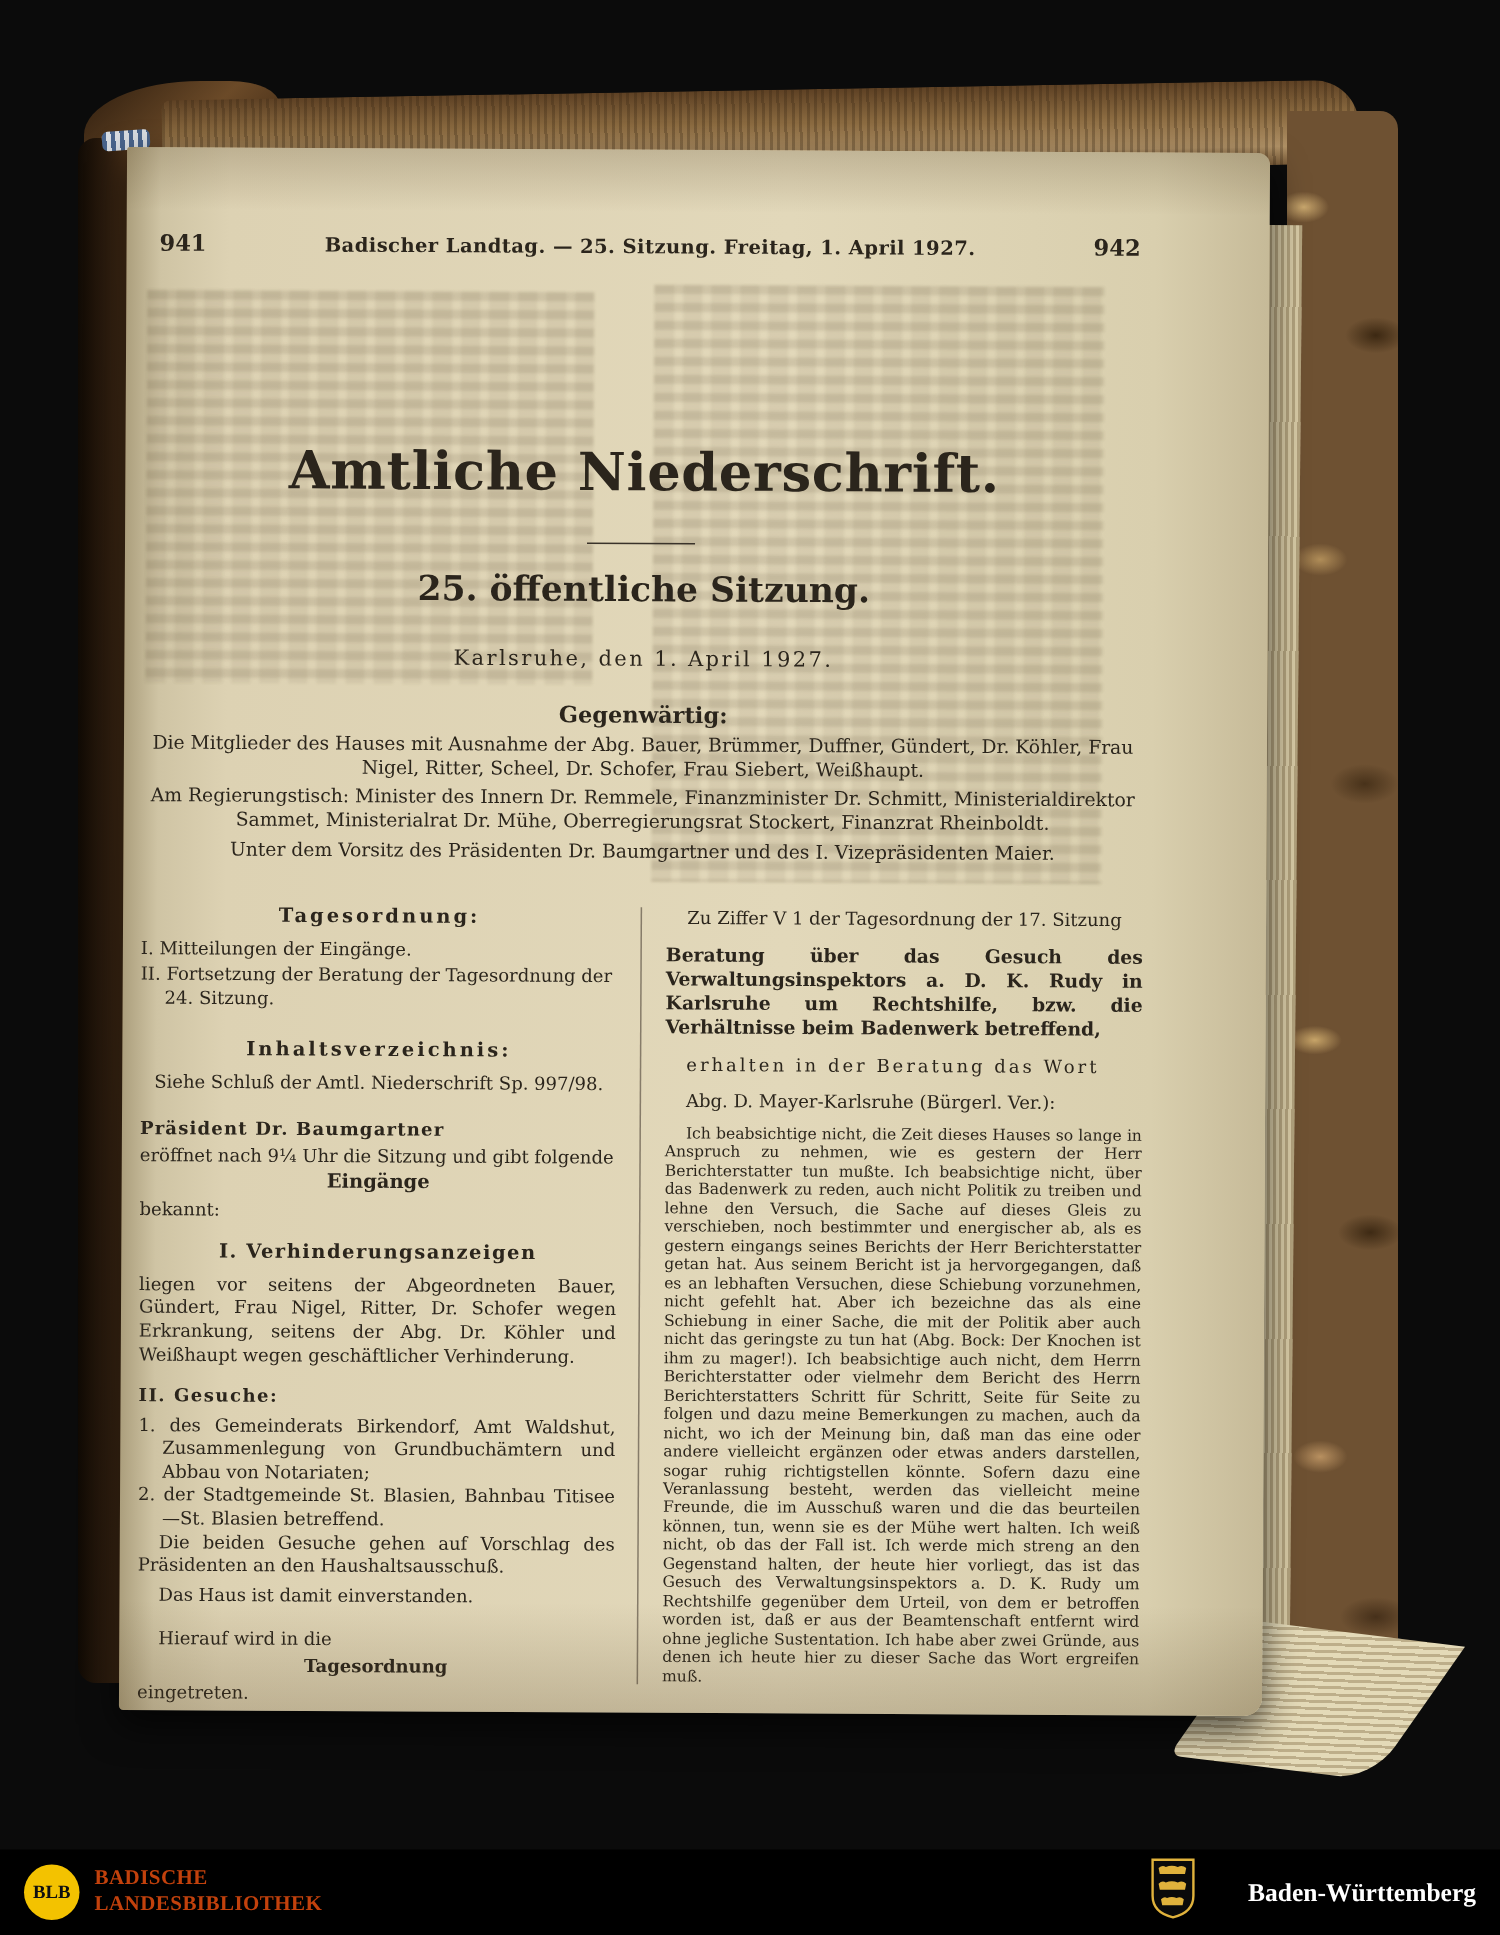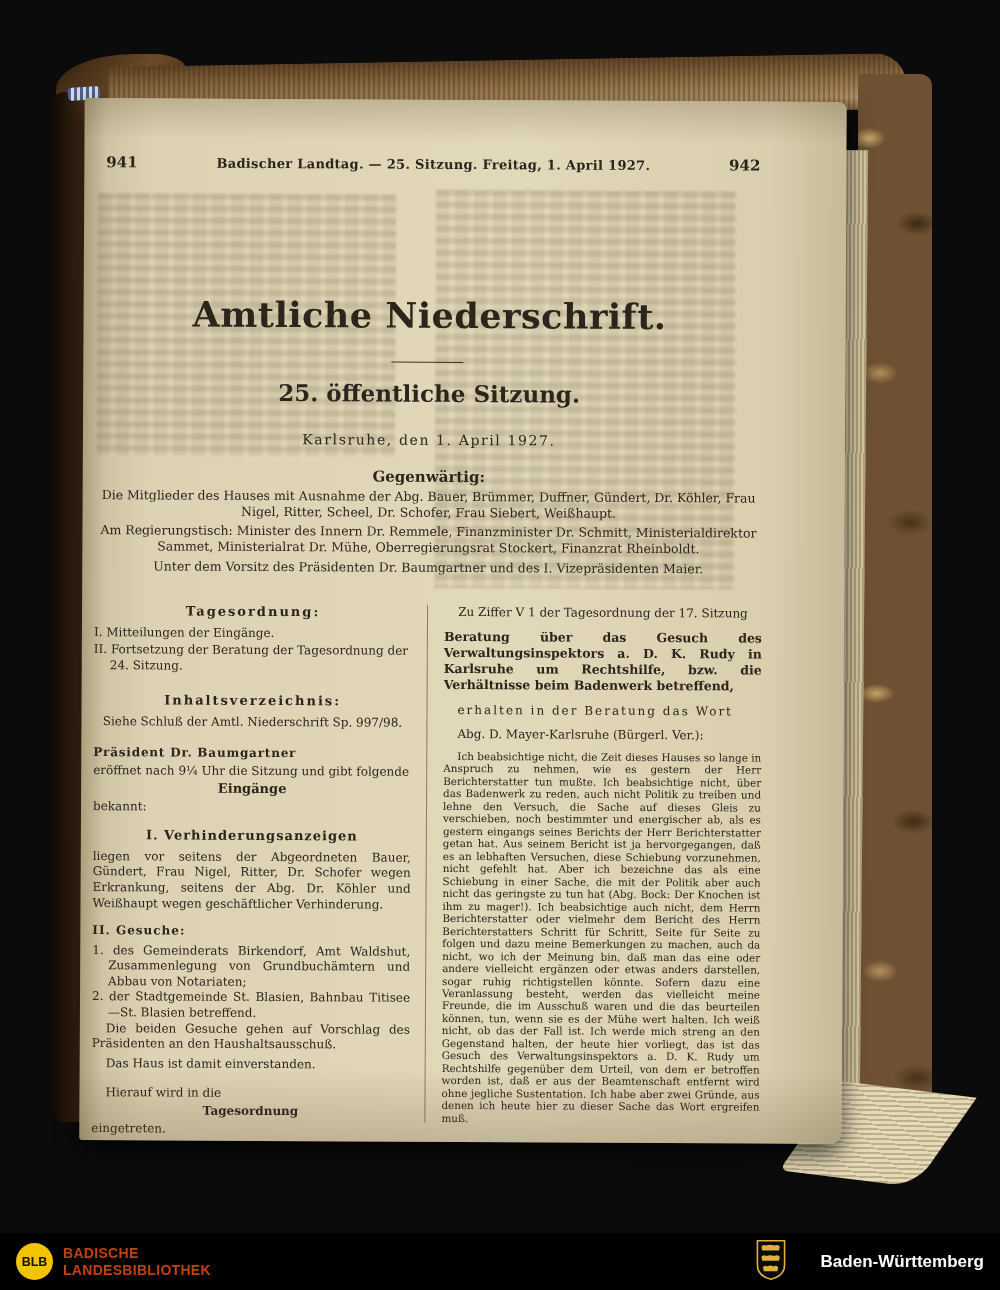--- a/index.html
+++ b/index.html
@@ -83,21 +83,21 @@
   .ind{text-indent:14px;}
   .bold{font-weight:bold;}
   .sp1{letter-spacing:1px;}
   .sp2{letter-spacing:2px;}
   .pres-line{margin-top:16px;font-weight:bold;letter-spacing:.8px;}
   .speech{font-size:10.4px;line-height:1.2;}
 
   
   .footer-bar{position:absolute;left:0;top:1233px;width:1000px;height:57px;background:#000;z-index:5;
     display:flex;align-items:center;justify-content:space-between;padding:0 16px;box-sizing:border-box;
-    font-family:Liberation Sans, sans-serif;}
+    font-family:Liberation Serif, serif;}
   .f-left,.f-right{display:flex;align-items:center;gap:10px;}
   .blb-badge{width:37px;height:37px;border-radius:50%;background:#f3c200;color:#101010;
     display:flex;align-items:center;justify-content:center;font-weight:bold;font-size:12.5px;}
   .lib-name{color:#c2410c;font-weight:bold;font-size:14px;line-height:1.18;letter-spacing:.3px;}
   .region-name{color:#fff;font-weight:600;font-size:17px;padding-left:24px;}
 </style>
 </head>
 <body>
 
 <div class="stage">

